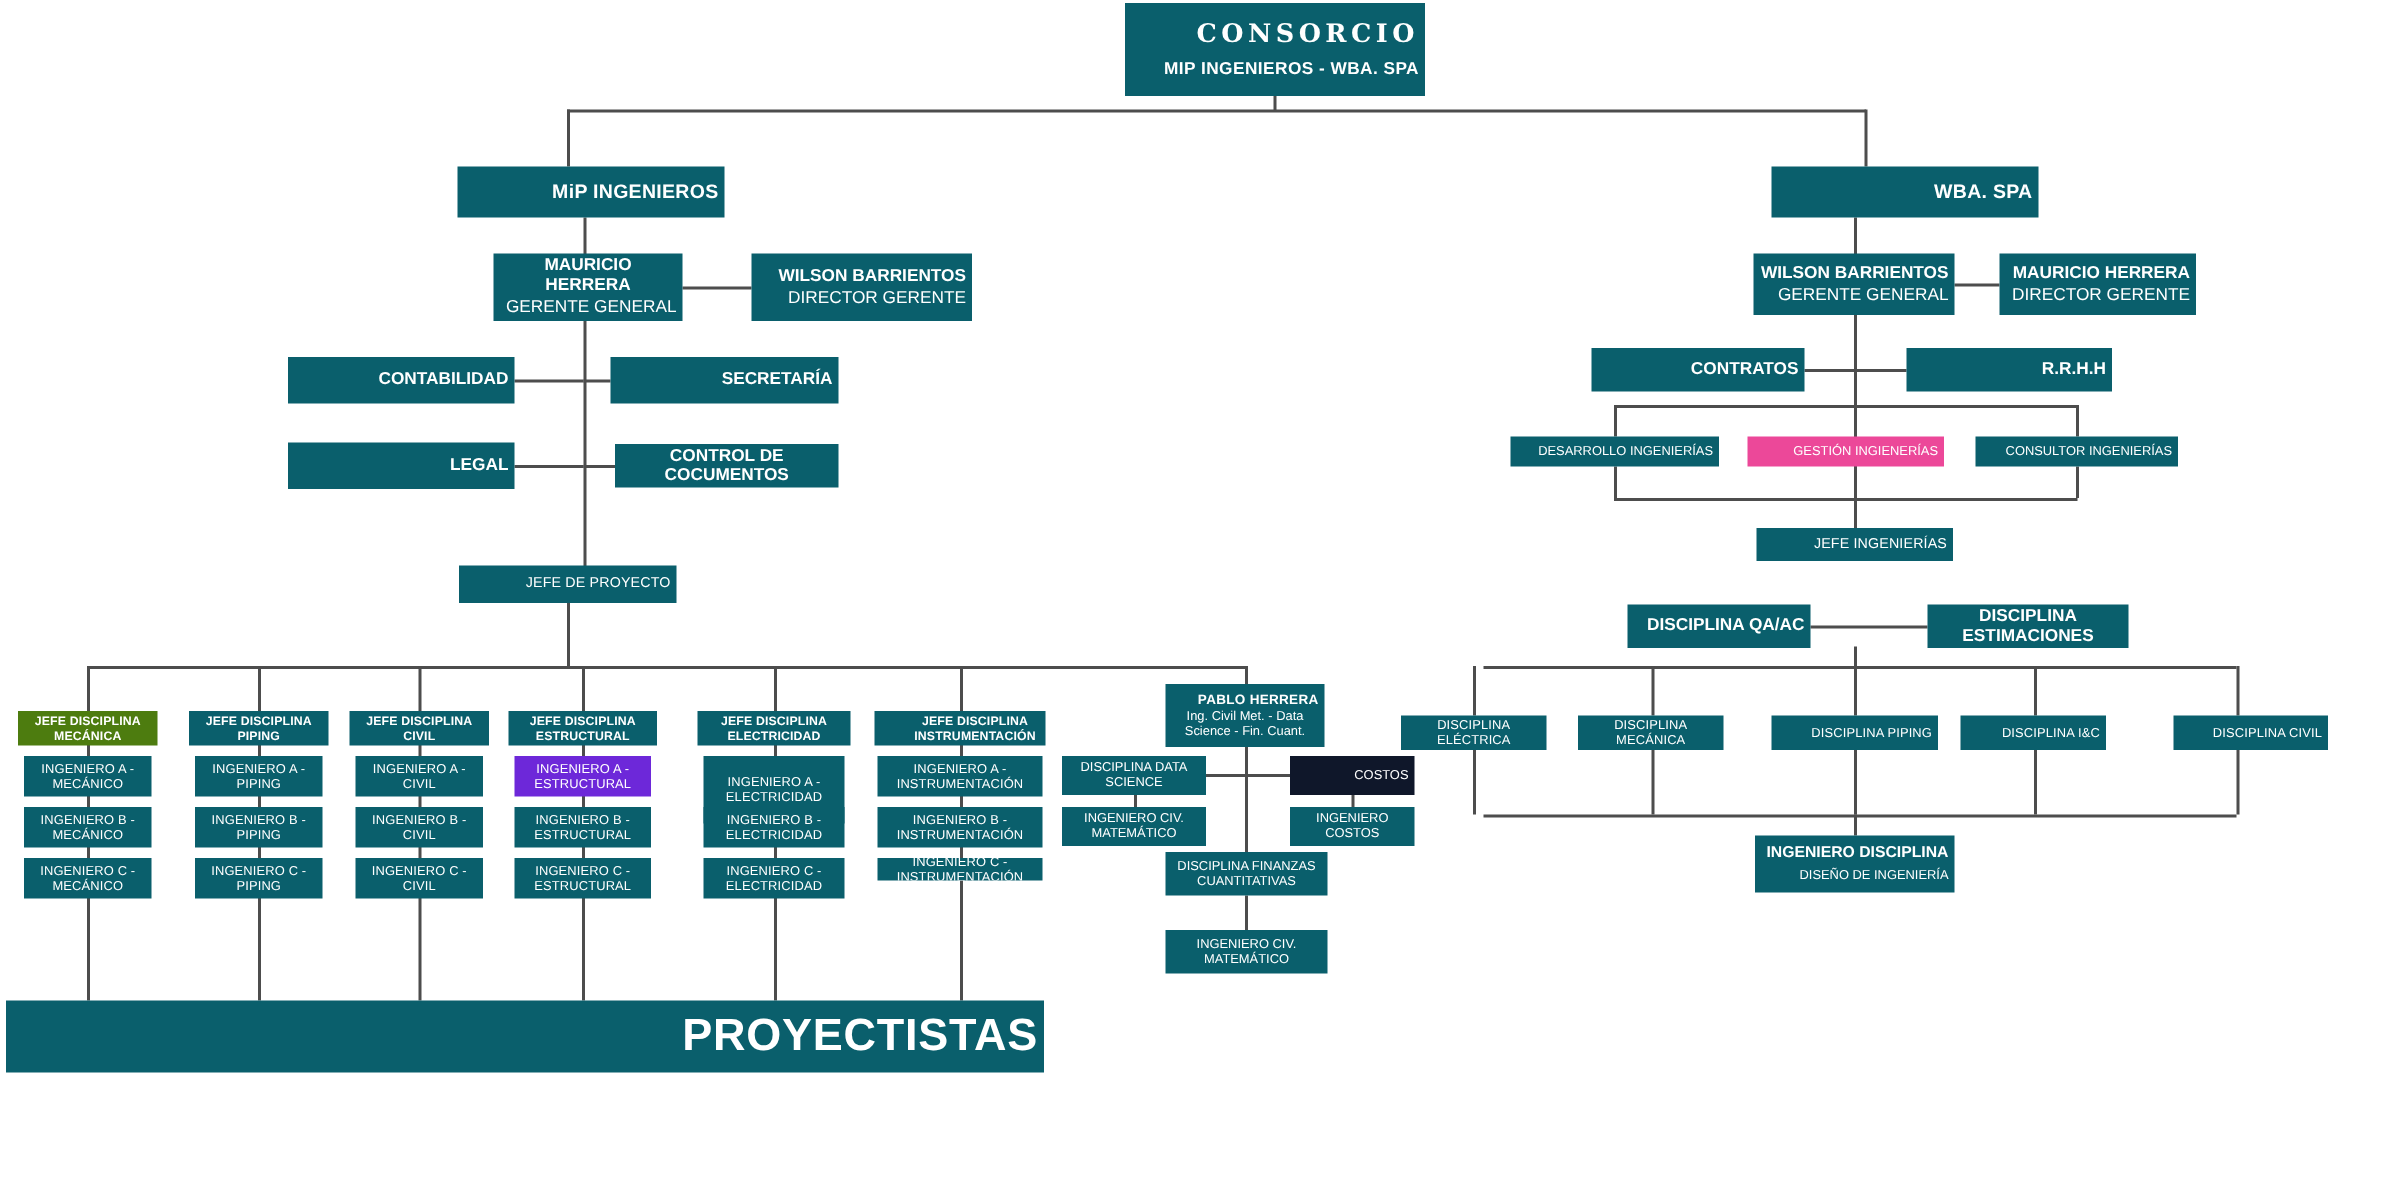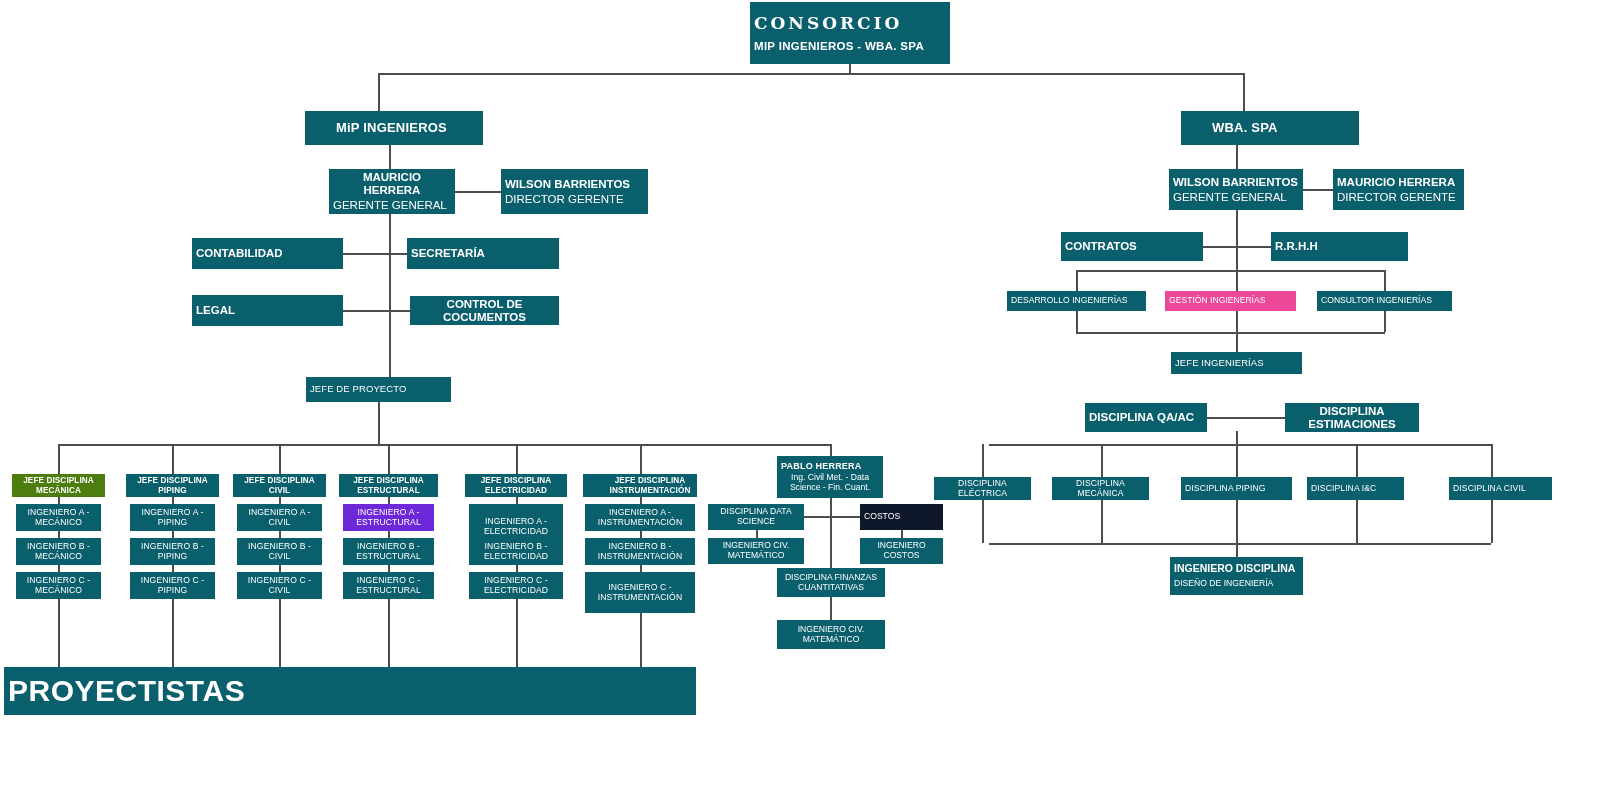--- a/index.html
+++ b/index.html
@@ -21,21 +21,21 @@
   .ln.h{height:1.6px;}
 
   
   .node{
     position:absolute;
     box-sizing:border-box;
     background:#0a5f6c;
     color:#ffffff;
     display:flex;
     flex-direction:column;
-    align-items:flex-start;
+    align-items:flex-end;
     justify-content:center;
     text-align:center;
     line-height:1.12;
     padding:2px 4px;
     overflow:hidden;
   }
   .node .l1{font-weight:bold;}
   .node .l2{font-weight:normal;}
 
   
@@ -225,21 +225,21 @@
 
   <div class="node chief" style="left: 583px; top: 474px; width: 114px; height: 23px; background: rgb(10, 95, 108); color: rgb(255, 255, 255); padding-left: 24px;">
     <span class="l1">JEFE DISCIPLINA INSTRUMENTACIÓN</span>
   </div>
   <div class="node eng" style="left: 585px; top: 504px; width: 110px; height: 27px; background: rgb(10, 95, 108); color: rgb(255, 255, 255);">
     <span>INGENIERO A - INSTRUMENTACIÓN</span>
   </div>
   <div class="node eng" style="left: 585px; top: 538px; width: 110px; height: 27px; background: rgb(10, 95, 108); color: rgb(255, 255, 255);">
     <span>INGENIERO B - INSTRUMENTACIÓN</span>
   </div>
-  <div class="node eng" style="left: 585px; top: 572px; width: 110px; height: 41px; background: rgb(10, 95, 108); color: rgb(255, 255, 255);">
+  <div class="node eng" style="left: 585px; top: 572px; width: 110px; height: 15px; background: rgb(10, 95, 108); color: rgb(255, 255, 255);">
     <span>INGENIERO C - INSTRUMENTACIÓN</span>
   </div>
 
   <div class="node pablo" style="left: 777px; top: 456px; width: 106px; height: 42px; background: rgb(10, 95, 108); color: rgb(255, 255, 255);">
     <span class="l1">PABLO HERRERA</span>
     <span class="l2">Ing. Civil Met. - Data Science - Fin.  Cuant.</span>
   </div>
   <div class="node smallbox" style="left: 708px; top: 504px; width: 96px; height: 26px; background: rgb(10, 95, 108); color: rgb(255, 255, 255);">
     <span>DISCIPLINA DATA SCIENCE</span>
   </div>

